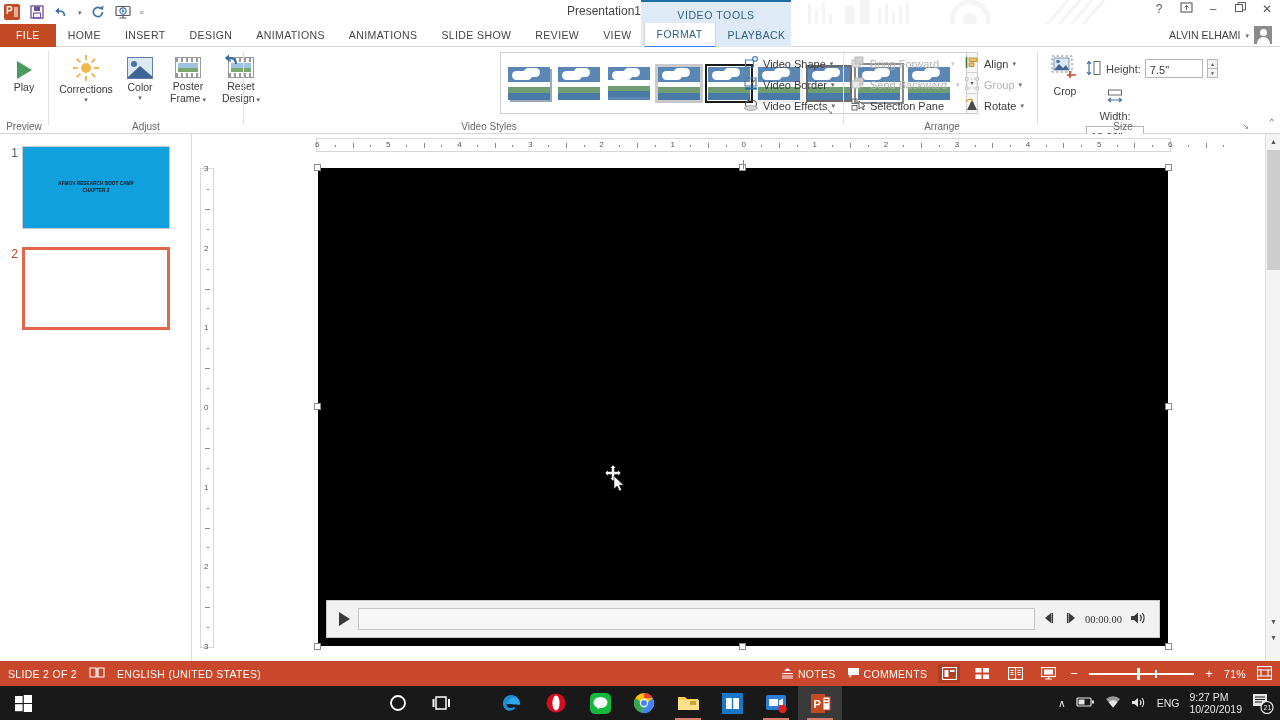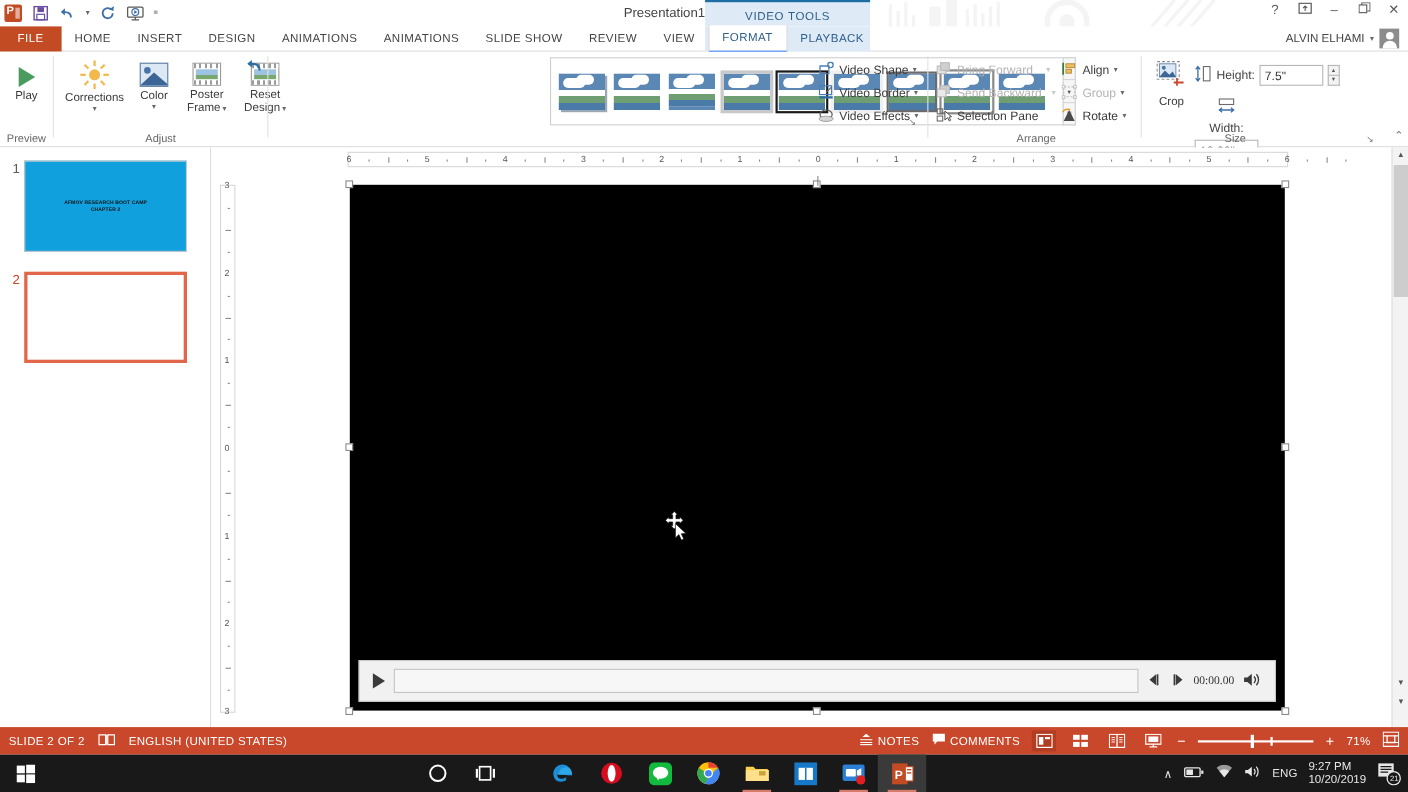--- a/index.html
+++ b/index.html
@@ -28,21 +28,21 @@
     background:#deeaf6; color:#2e5f8a; font-size:10.5px; letter-spacing:.6px;
     text-align:center; line-height:26px; border-top:2px solid #1c6ea4;
   }
   .bg-art { position:absolute; right:160px; top:0; width:320px; height:44px; opacity:.09; overflow:hidden; pointer-events:none; }
 
   
   .tabstrip { position:absolute; left:0; top:24px; width:1280px; height:23px; background:#fff; border-bottom:1px solid #d4d4d4; }
   .tabs { position:absolute; left:0; top:0; display:flex; height:23px; align-items:flex-start; }
   .tab { padding:0 12px; font-size:10.5px; letter-spacing:.4px; color:#444; line-height:23px; cursor:pointer; }
   .tab.file { background:#c34b24; color:#fff; padding:0 16px; }
-  .tab.active { background:#fff; color:#2e5f8a; border:1px solid #d4d4d4; border-bottom:5px solid #3b82f6; border-top:none; margin-top:-1px; }
+  .tab.active { background:#fff; color:#2e5f8a; border:1px solid #d4d4d4; border-bottom:1px solid #3b82f6; border-top:none; margin-top:-1px; }
   .tab.vt { color:#2e5f8a; }
   .tabstrip .vtbg { position:absolute; left:641px; top:0; width:150px; height:23px; background:#deeaf6; }
   .userbox { position:absolute; right:8px; top:2px; display:flex; align-items:center; gap:5px; font-size:10.5px; color:#444; cursor:pointer; }
   .avatar { width:18px; height:18px; background:#8c8c8c; position:relative; overflow:hidden; }
   .avatar::before { content:""; position:absolute; left:5.5px; top:2.5px; width:7px; height:7px; border-radius:50%; background:#fff; }
   .avatar::after { content:""; position:absolute; left:2.5px; top:11px; width:13px; height:9px; border-radius:7px 7px 0 0; background:#fff; }
 
   
   .ribbon { position:absolute; left:0; top:47px; width:1280px; height:87px; background:#fff; border-bottom:1px solid #d4d4d4; }
   .grp { position:absolute; top:0; height:87px; }
@@ -392,20 +392,21 @@
                 <ellipse cx="7" cy="6" rx="5.5" ry="4" fill="none" stroke="#5a5a5a" stroke-width="1.1"></ellipse>
                 <ellipse cx="7" cy="10" rx="6.5" ry="2.4" fill="#d5d5d5" stroke="#9a9a9a" stroke-width=".8"></ellipse>
               </svg>
           </span>
           <span>Video Effects</span>
           <span class="caret">▾</span>
         </div>
       </div>
 
       <div class="dlg" style="right:6px;bottom:18px;">↘</div>
+      <div class="glabel" style="left:0;width:490px;">Video Styles</div>
     </div>
     <div class="sep" style="left:843px;"></div>
 
     <div class="grp" style="left:847px;width:190px;">
       <div style="position:absolute;left:4px;top:6px;">
         <div class="menu-row dis">
           <span class="mi">
             <svg width="14" height="13" viewBox="0 0 14 13">
                 <rect x="1" y="4" width="8" height="7" fill="#e0e0e0" stroke="#bbb"></rect>
                 <rect x="4" y="1" width="8" height="7" fill="#cfcfcf" stroke="#bbb"></rect>

